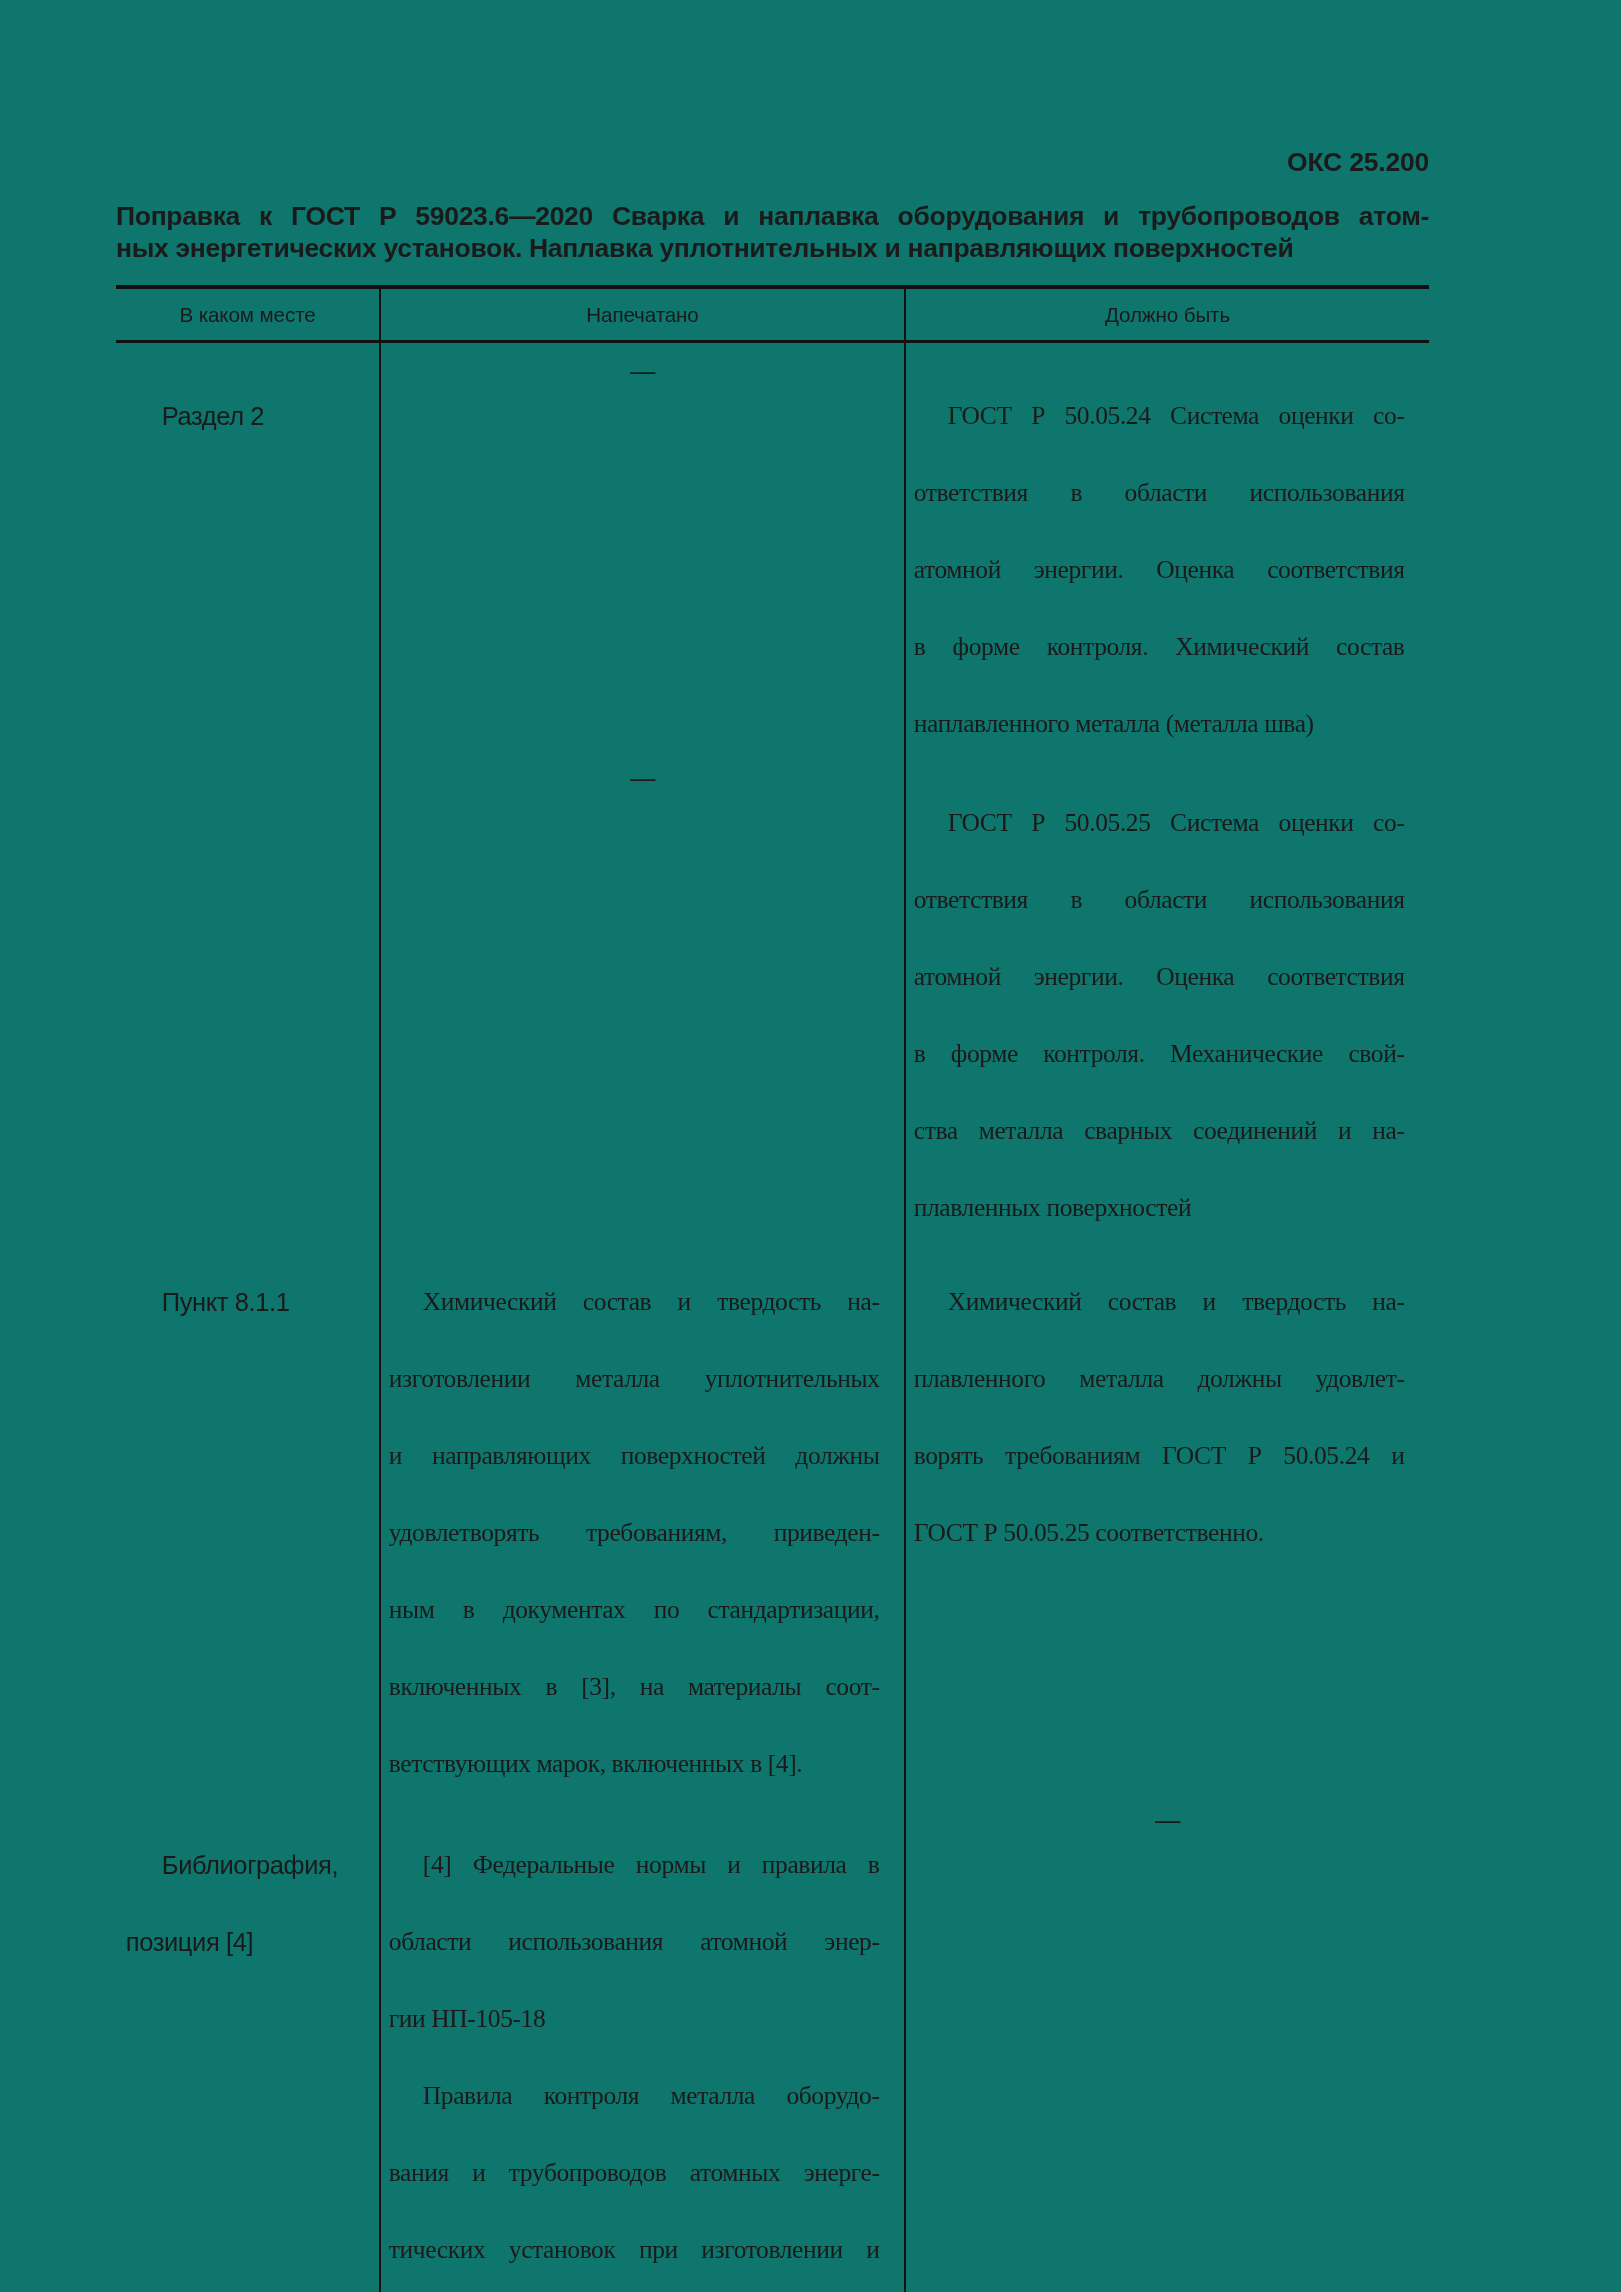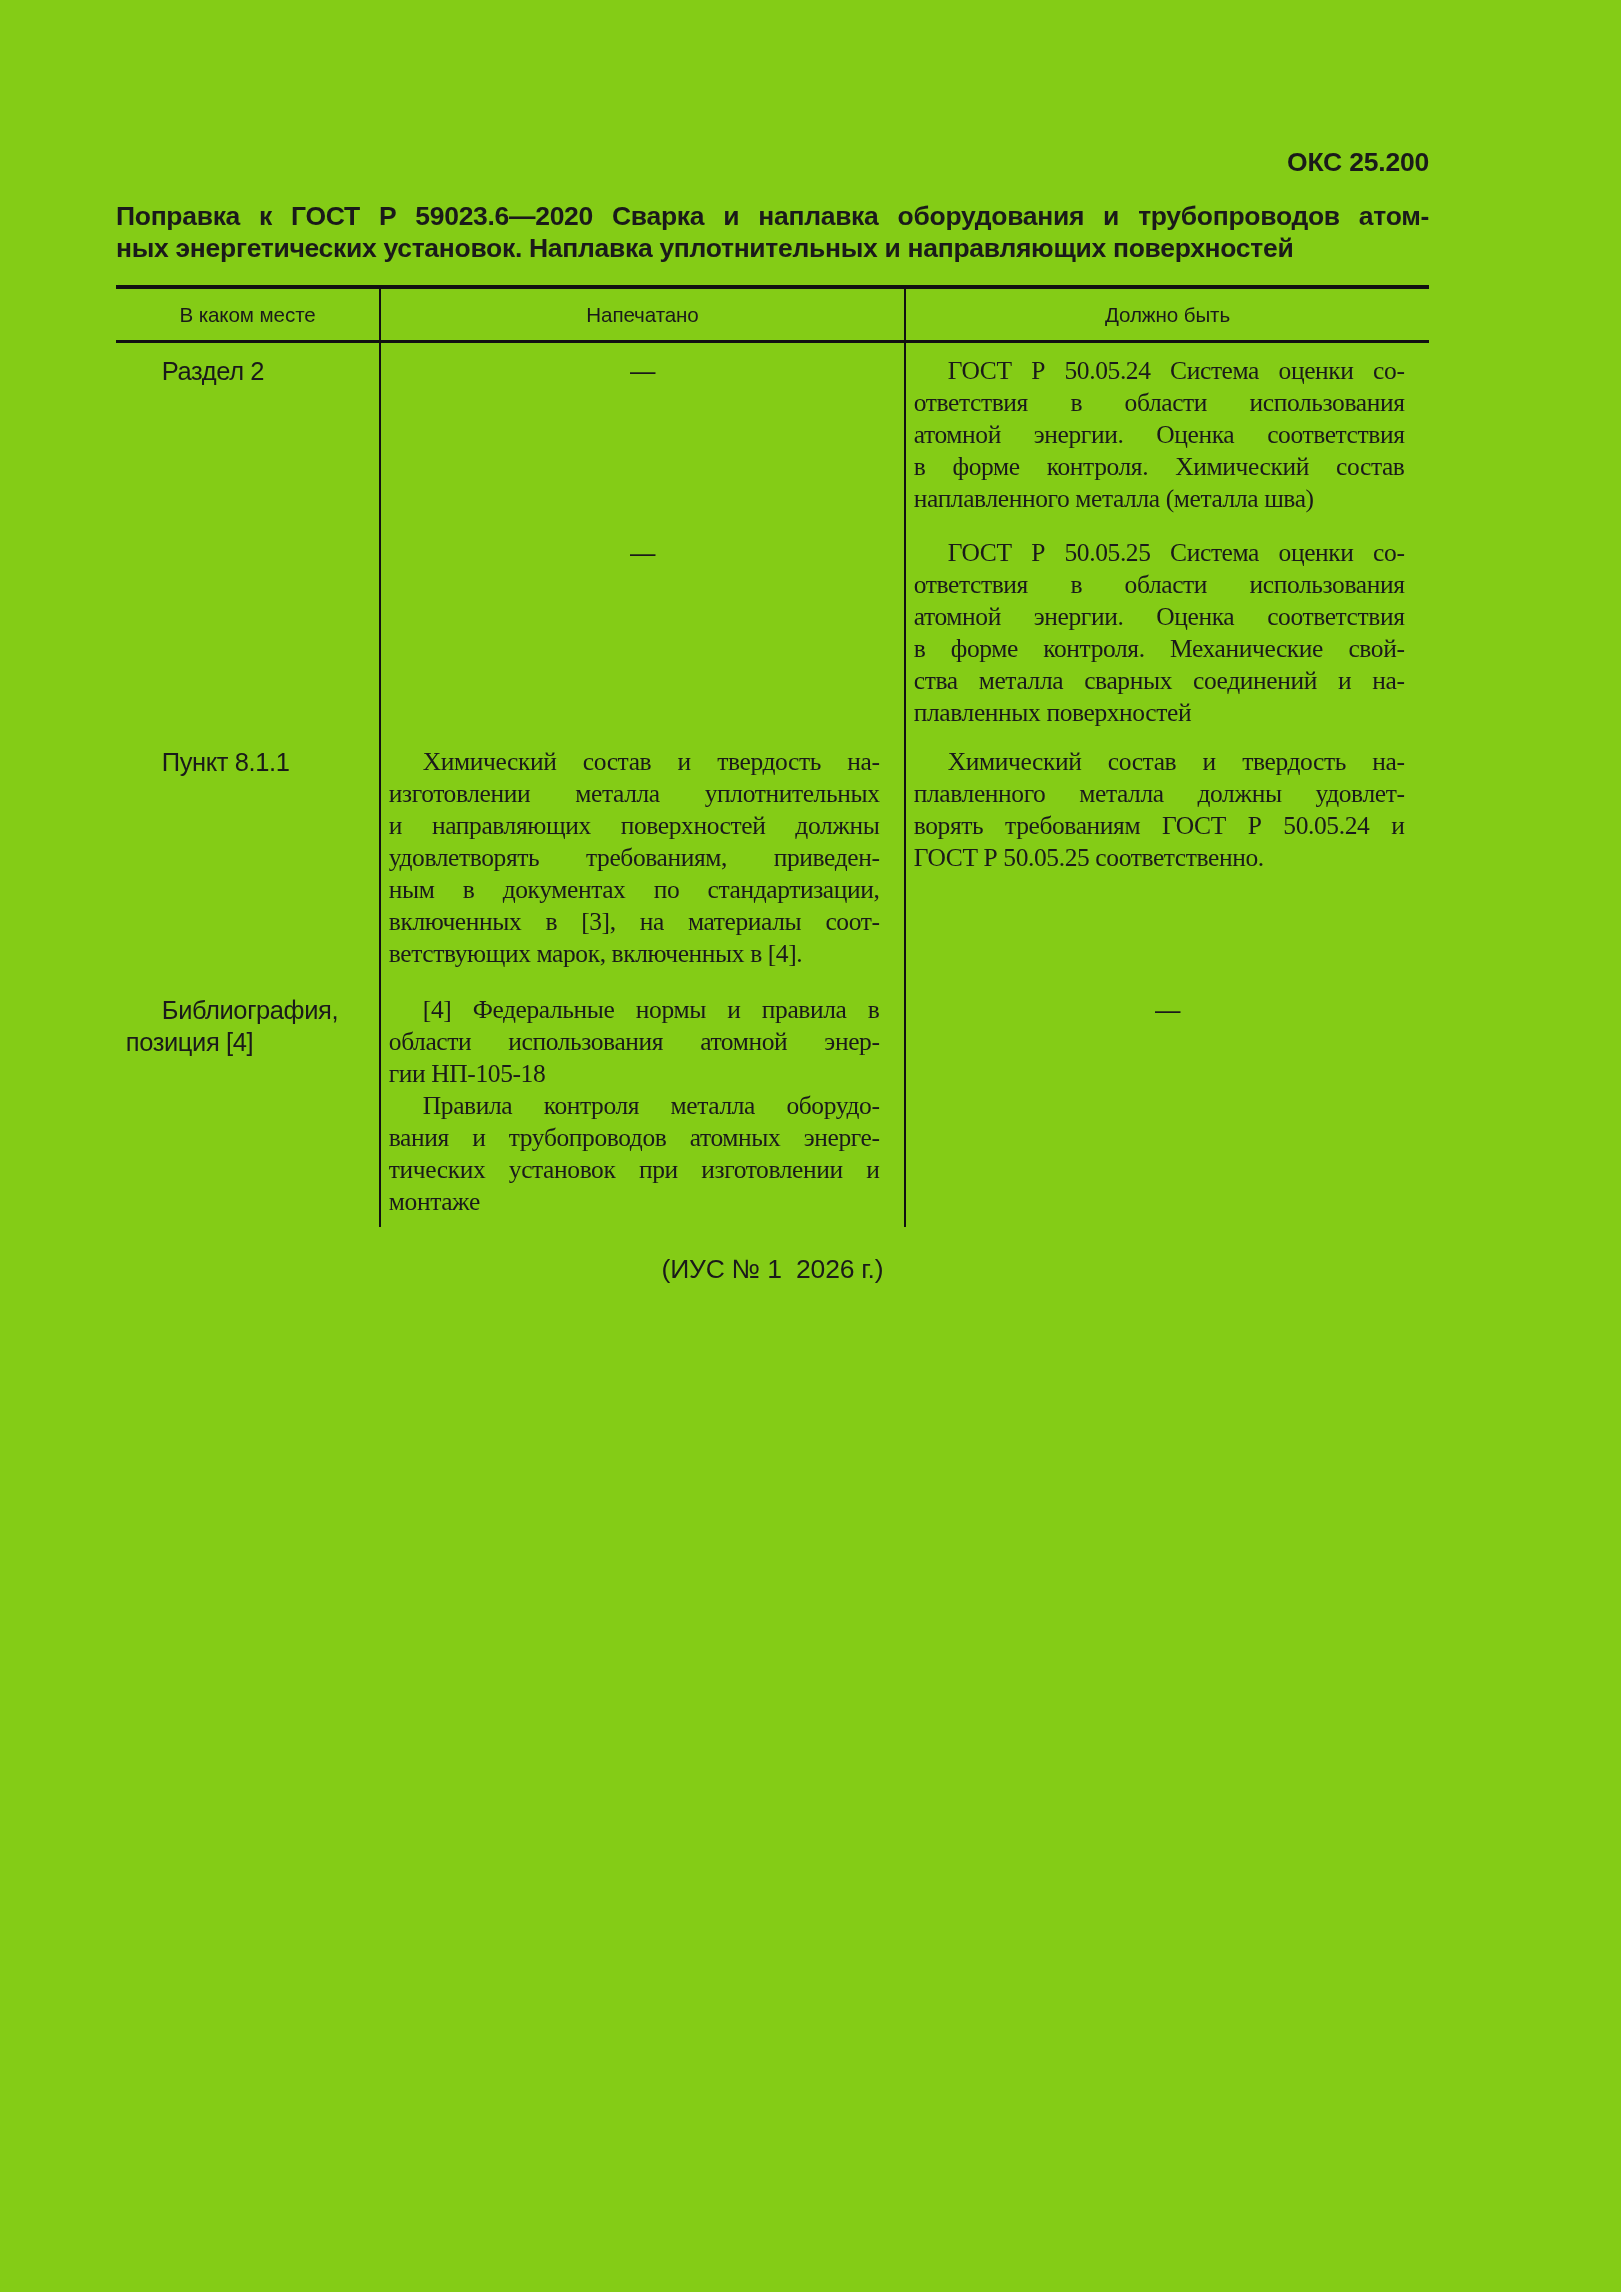--- a/index.html
+++ b/index.html
@@ -5,21 +5,21 @@
   html, body {
     margin: 0; padding: 0;
     background: #ffffff;
     color: #1a1a1a;
     font-family: "Liberation Sans", "DejaVu Sans", sans-serif;
   }
   .page {
     position: relative;
     width: 1621px;
     height: 2293px;
-    background: #84cc16;
+    background: #0f766e;
     overflow: hidden;
   }
   .content {
     position: absolute;
     left: 116px;
     top: 146px;
     width: 1313px;
   }
   .oks {
     font-size: 26.5px;
@@ -57,21 +57,21 @@
     font-size: 20.6px;
     letter-spacing: -0.1px;
   }
 
   .body-cell {
     font-size: 25.5px;
     line-height: 32px;
     letter-spacing: -0.4px;
   }
   
-  .para .tl { text-align: justify; text-align-last: justify; }
+  .para .tl { text-align: justify; text-align-last: justify; margin-top: 45px; }
   .para .tl-last { text-align-last: left; }
   .para .tl-first { text-indent: 34px; }
 
   .c1pad { padding: 0 9.8px 0 9.8px; }
   .c1pad .tl { text-align: left; text-align-last: left; }
   .c1pad .tl-first { text-indent: 36px; }
   .c23pad { padding: 0 24.5px 0 7.8px; font-family: Liberation Serif, serif; }
 
   .pt-a { padding-top: 11.8px; }
   .pt-b { padding-top: 21.6px; }

